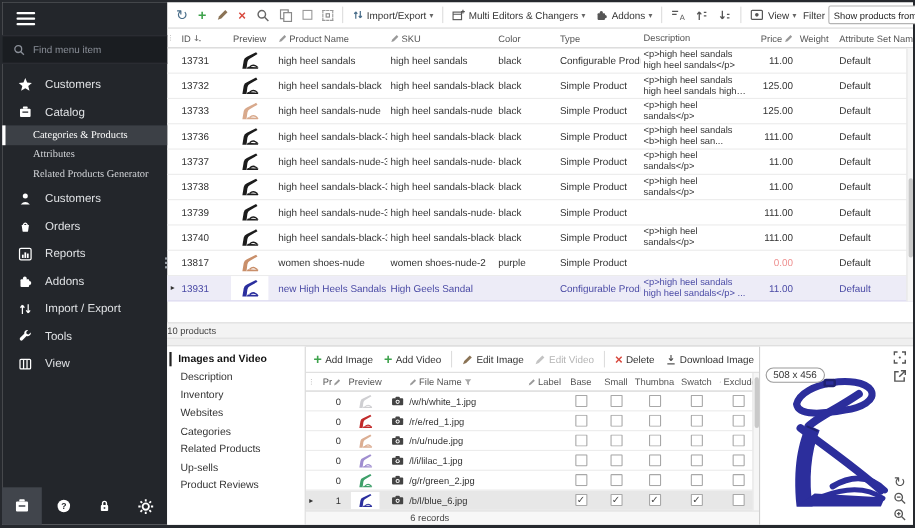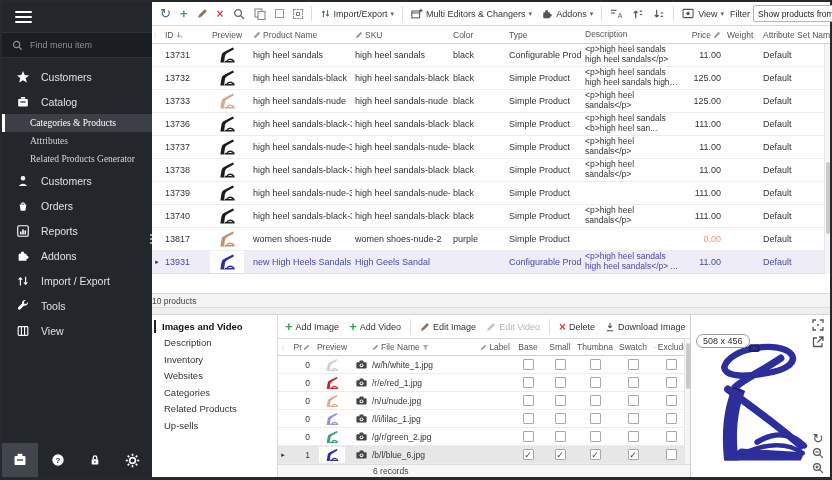--- a/index.html
+++ b/index.html
@@ -648,20 +648,23 @@
             <span>Websites</span>
           </div>
         <div class="tab">
             <span>Categories</span>
           </div>
         <div class="tab">
             <span>Related Products</span>
           </div>
         <div class="tab">
             <span>Up-sells</span>
+          </div>
+        <div class="tab">
+            <span>Product Reviews</span>
           </div>
       </div>
 
       <div class="bmid">
         <div class="btoolbar">
           <span class="tbtn">
               <span class="glyph g-plus">+</span>
               <span>Add Image</span>
             </span>
           <span class="tbtn">

